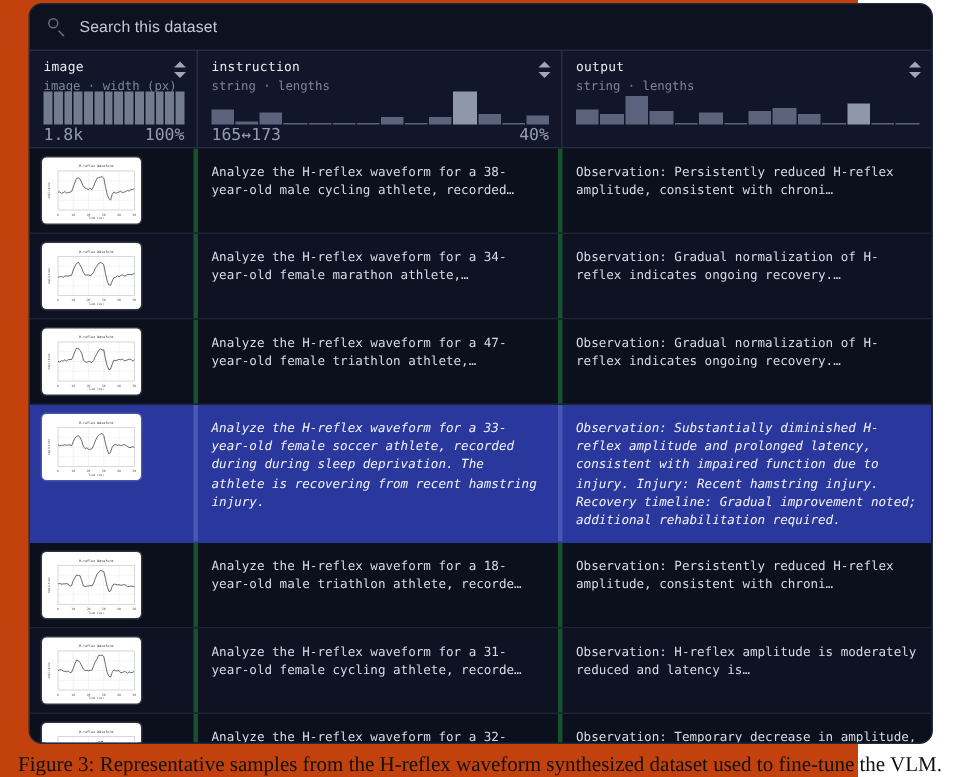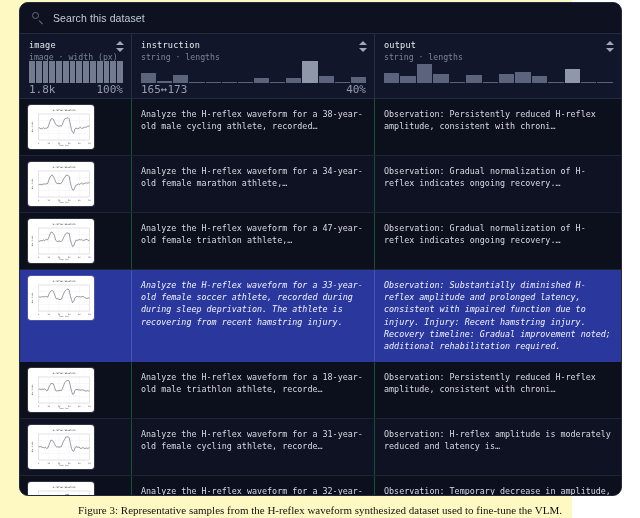--- a/index.html
+++ b/index.html
@@ -10,21 +10,21 @@
     width: 640px;
     height: 518px;
     overflow: hidden;
     font-family: "Liberation Sans", sans-serif;
   }
 
   #screen {
     position: relative;
     width: 572px;
     height: 518px;
-    background: #fef9c3;
+    background: #c2410c;
   }
 
   
   .viewer {
     position: absolute;
     left: 19px;
     top: 2px;
     width: 603px;
     height: 494px;
     background: #0e1220;
@@ -177,21 +177,21 @@
     display: flex;
     border-bottom: 1px solid #1d2435;
     box-sizing: border-box;
     background: #0c0f1c;
   }
   .row.alt { background: #0e1222; }
   .row.selected { background: #2a379c; border-bottom-color: #2a379c; }
 
   .cell {
     box-sizing: border-box;
-    border-right: 1px solid #14532d;
+    border-right: 3px solid #14532d;
     overflow: hidden;
     display: flex;
     align-items: center;
   }
   .cell:last-child { border-right: none; }
   .cell.col-image {
     width: 112px; flex: 0 0 112px;
     padding: 6px 0 6px 8px;
     align-items: flex-start;
   }
@@ -230,21 +230,21 @@
   .thumb svg { display: block; width: 100%; height: 100%; }
 
   
   .caption {
     position: absolute;
     left: 0;
     top: 504px;
     width: 640px;
     text-align: center;
     font-family: "Liberation Serif", serif;
-    font-size: 11px;
+    font-size: 14px;
     color: #111111;
     line-height: 13px;
     white-space: nowrap;
     overflow: hidden;
   }
 </style>
 </head>
 <body>
 
 <div id="screen">

